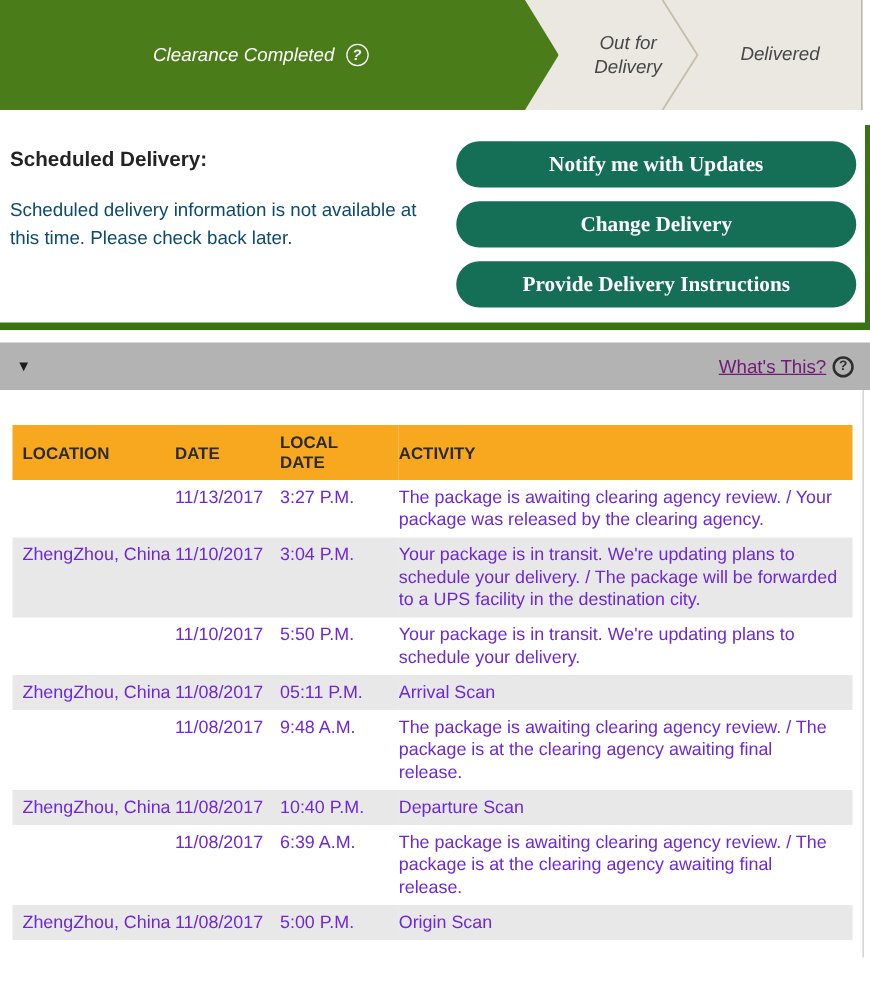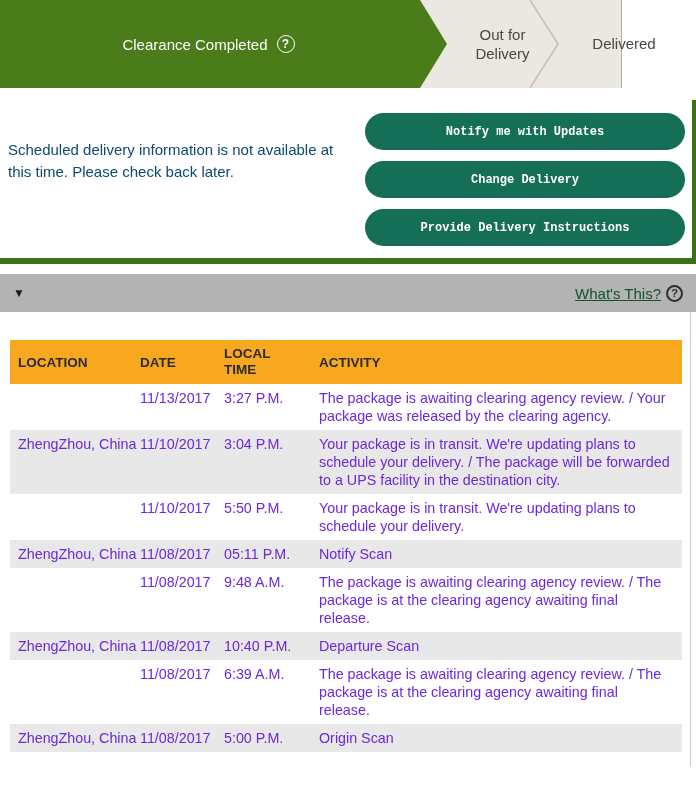--- a/index.html
+++ b/index.html
@@ -8,23 +8,24 @@
     width: 696px; height: 800px;
     font-family: "Liberation Sans", sans-serif;
     color: #333;
     overflow: hidden;
     position: relative;
   }
 
   
   .progress-bar {
     position: relative;
-    width: 622px; height: 88px;
+    width: 690px; height: 88px;
     background: var(--progress-track, #ebe8e2);
     border-right: 1px solid #b3ab9b;
+    font-style: italic;
   }
   .progress-current {
     position: absolute; left: 0; top: 0;
     width: 447px; height: 100%;
     background: var(--progress-green, #4a7c19);
     clip-path: polygon(0 0, calc(100% - 27px) 0, 100% 50%, calc(100% - 27px) 100%, 0 100%);
     display: flex; align-items: center; justify-content: center;
     gap: 9px; padding-right: 30px;
     color: #fff; font-size: 15px;
   }
@@ -58,37 +59,37 @@
   .sched-heading { font-size: 16.5px; font-weight: bold; color: #242424; margin-bottom: 13px; }
   .sched-text { font-size: 15px; color: #0c4a6e; line-height: 1.45; max-width: 330px; margin-top: 20px; }
   .buttons-col {
     margin-left: auto; margin-right: 11px; width: 320px;
     display: flex; flex-direction: column; gap: 11px;
   }
   .pill-button {
     height: 37px; width: 100%;
     border: none; border-radius: 19px;
     background: var(--button-green, #156f57);
-    color: #fff; font-family: Liberation Mono, monospace; font-size: 12px; font-weight: bold;
+    color: #fff; font-family: Liberation Serif, serif; font-size: 17px; font-weight: bold;
     cursor: pointer;
   }
   .green-rule { height: 6px; background: var(--rule-green, #3a7313); }
 
   
   .shipment-bar {
     margin-top: 10px; height: 38px;
     background: var(--bar-gray, #b3b3b3);
     display: flex; align-items: center; padding: 0 13px;
     color: #2b2b2b;
   }
   .shipment-toggle { display: flex; align-items: center; gap: 10px; cursor: pointer; }
   .collapse-icon { font-size: 12px; color: #1d1d1d; }
   .shipment-title { font-size: 15.5px; color: #2b2b2b; }
   .whats-this-group { margin-left: auto; display: flex; align-items: center; gap: 5px; }
-  .whats-this-link { color: #14532d; font-size: 15px; text-decoration: underline; cursor: pointer; }
+  .whats-this-link { color: #701a75; font-size: 15px; text-decoration: underline; cursor: pointer; }
 
   
   .table-section {
     margin-right: 5px;
     border-right: 1px solid #c9c9c9;
     padding: 28px 8px 14px 10px;
     min-height: 420px;
   }
   table { width: 100%; border-collapse: collapse; table-layout: fixed; }
   col.c-location { width: 130px; }
@@ -126,20 +127,21 @@
   </div>
   <div class="progress-step step-ofd">
     <span>Out for Delivery</span>
   </div>
 </div>
 
 <div class="delivery-wrap">
   <div class="delivery-strip"></div>
   <div class="intro-section">
     <div class="sched-col">
+      <div class="sched-heading">Scheduled Delivery:</div>
       <div class="sched-text">Scheduled delivery information is not available at this time. Please check back later.</div>
     </div>
     <div class="buttons-col">
       <button class="pill-button">Notify me with Updates</button>
       <button class="pill-button">Change Delivery</button>
       <button class="pill-button">Provide Delivery Instructions</button>
     </div>
   </div>
   <div class="green-rule"></div>
 </div>
@@ -159,21 +161,21 @@
     <colgroup>
       <col class="c-location">
         <col class="c-date">
         <col class="c-time">
         <col>
     </colgroup>
     <thead>
       <tr>
         <th>LOCATION</th>
         <th>DATE</th>
-        <th><span class="wrap-narrow">LOCAL TIME</span></th>
+        <th><span class="wrap-narrow">LOCAL DATE</span></th>
         <th>ACTIVITY</th>
       </tr>
     </thead>
     <tbody>
   <tr class="row-white">
     <td class="nowrap"></td>
     <td class="nowrap">11/13/2017</td>
     <td class="nowrap">3:27 P.M.</td>
     <td>The package is awaiting clearing agency review. / Your package was released by the clearing agency.</td>
   </tr>
@@ -189,21 +191,21 @@
     <td class="nowrap"></td>
     <td class="nowrap">11/10/2017</td>
     <td class="nowrap">5:50 P.M.</td>
     <td>Your package is in transit. We're updating plans to schedule your delivery.</td>
   </tr>
 
   <tr class="row-gray">
     <td class="nowrap">ZhengZhou, China</td>
     <td class="nowrap">11/08/2017</td>
     <td class="nowrap">05:11 P.M.</td>
-    <td>Notify Scan</td>
+    <td>Arrival Scan</td>
   </tr>
 
   <tr class="row-white">
     <td class="nowrap"></td>
     <td class="nowrap">11/08/2017</td>
     <td class="nowrap">9:48 A.M.</td>
     <td>The package is awaiting clearing agency review. / The package is at the clearing agency awaiting final release.</td>
   </tr>
 
   <tr class="row-gray">

